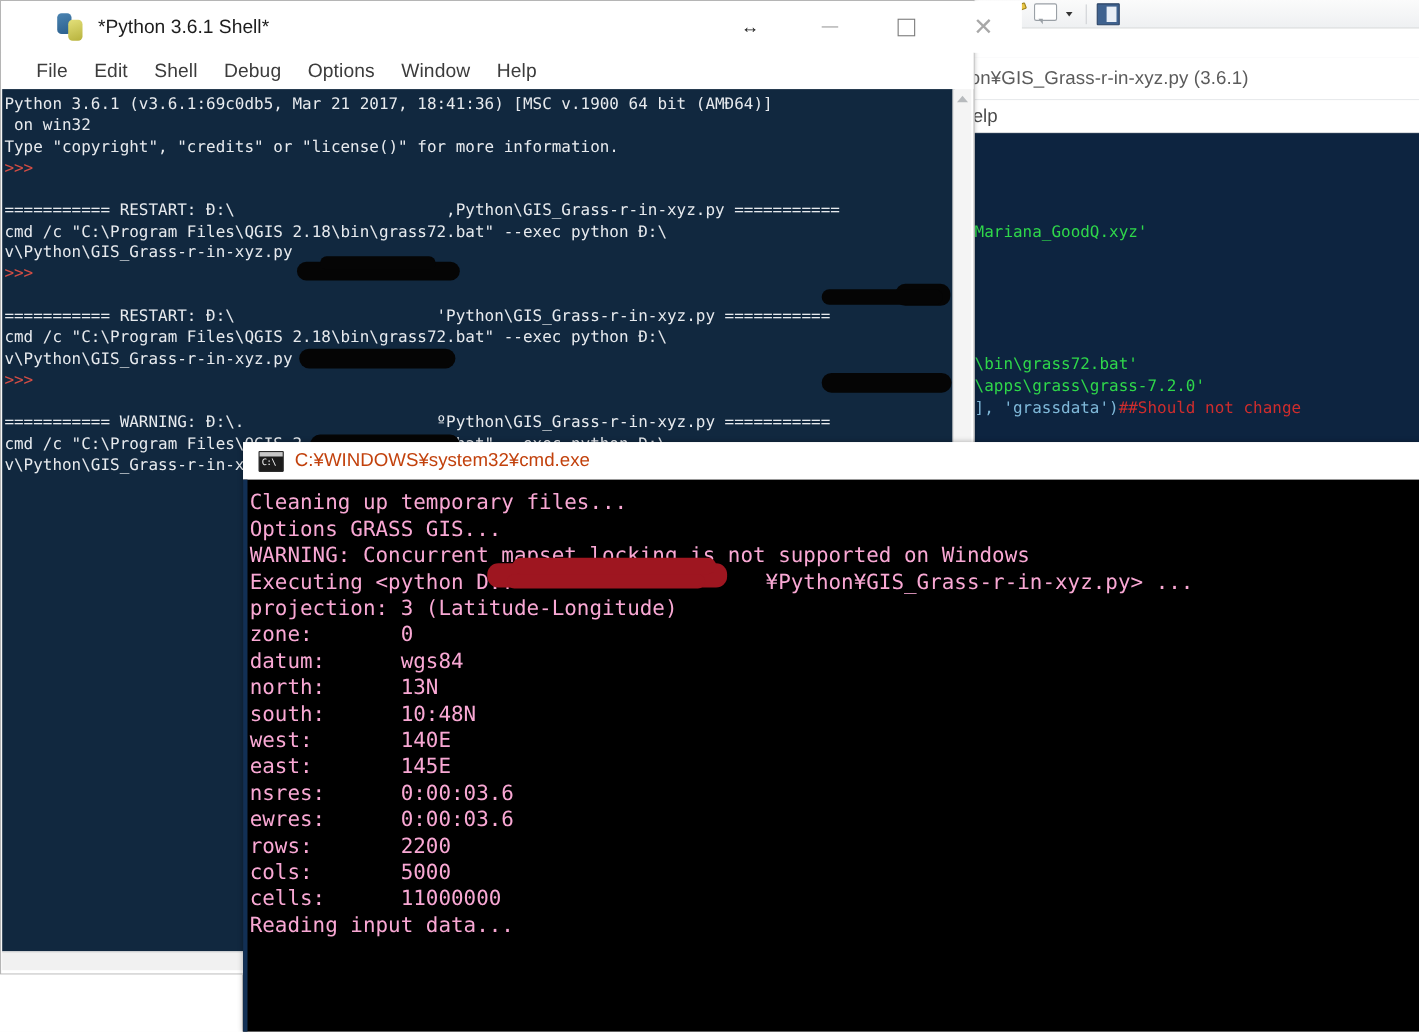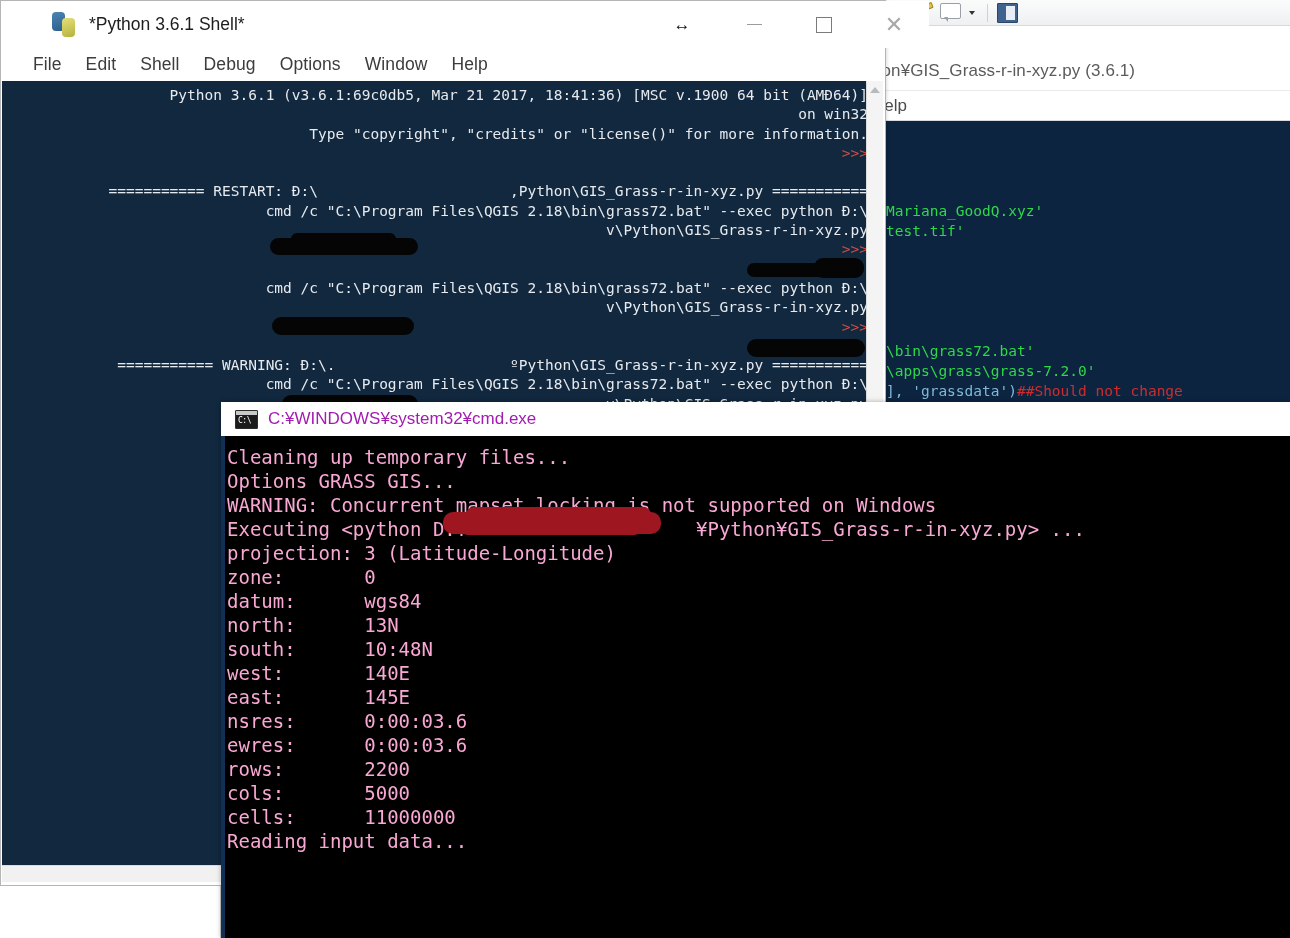--- a/index.html
+++ b/index.html
@@ -190,21 +190,20 @@
   .shell-console {
     position: absolute; left: 0px; top: 0px; width: 866px; height: 784px;
     background: #11283f;
     font-family: "DejaVu Sans Mono", monospace;
     font-size: 14.5px;
     line-height: 19.3px;
     color: #e7eaee;
     padding: 5px 0 0 2px;
     box-sizing: border-box;
     overflow: hidden;
-    text-align: right;
   }
   .shell-console .ln { white-space: pre; height: 19.3px; position: relative; }
   .shell-console .prompt { color: #d24d45; }
   .redact {
     position: absolute;
     background: #050505;
     border-radius: 9px;
   }
   .shell-scroll {
     position: absolute; right: 1px; top: 0px; width: 17px; height: 784px;
@@ -247,21 +246,21 @@
   .cmd-ico::before {
     content: ""; position: absolute; left: 0; top: 0; right: 0; height: 4px;
     background: #c8c8c8;
   }
   .cmd-ico .cprompt {
     position: absolute; left: 2px; top: 5px;
     color: #ffffff; font-family: "DejaVu Sans Mono", monospace;
     font-size: 8px; line-height: 9px; letter-spacing: -0.5px;
   }
   .cmd-title-text {
-    font-size: 17px; color: #a21caf; margin-left: 10px; white-space: nowrap;
+    font-size: 17px; color: #c2410c; margin-left: 10px; white-space: nowrap;
   }
   .cmd-console {
     position: absolute; left: 0px; top: 34px; width: 1257px; height: 502px;
     background: #000000;
     font-family: "DejaVu Sans Mono", monospace;
     font-size: 19px;
     line-height: 24px;
     color: #f9a8d4;
     padding: 9px 0 0 6px;
     box-sizing: border-box;
@@ -317,21 +316,20 @@
     <div class="editor-menubar">
       <span class="mi">Help</span>
     </div>
 
     <div class="editor-code">
       <div class="ln"></div>
       <div class="ln"></div>
       <div class="ln"></div>
       <div class="ln"></div>
       <div class="ln">Mariana_GoodQ.xyz'</div>
-      <div class="ln">test.tif'</div>
       <div class="ln"></div>
       <div class="ln"></div>
       <div class="ln"></div>
       <div class="ln"></div>
       <div class="ln"></div>
       <div class="ln">\bin\grass72.bat'</div>
       <div class="ln">\apps\grass\grass-7.2.0'</div>
       <div class="ln"><span class="punct">], 'grassdata')</span><span class="cmt">##Should not change</span></div>
     </div>
   </div>
@@ -374,20 +372,21 @@
         <div class="ln">Python 3.6.1 (v3.6.1:69c0db5, Mar 21 2017, 18:41:36) [MSC v.1900 64 bit (AMÐ64)]</div>
         <div class="ln"> on win32</div>
         <div class="ln">Type "copyright", "credits" or "license()" for more information.</div>
         <div class="ln prompt">&gt;&gt;&gt;</div>
         <div class="ln"></div>
         <div class="ln">=========== RESTART: Ð:\                      ,Python\GIS_Grass-r-in-xyz.py ===========</div>
         <div class="ln">cmd /c "C:\Program Files\QGIS 2.18\bin\grass72.bat" --exec python Ð:\</div>
         <div class="ln">v\Python\GIS_Grass-r-in-xyz.py</div>
         <div class="ln prompt">&gt;&gt;&gt;</div>
         <div class="ln"></div>
+        <div class="ln">=========== RESTART: Ð:\                     'Python\GIS_Grass-r-in-xyz.py ===========</div>
         <div class="ln">cmd /c "C:\Program Files\QGIS 2.18\bin\grass72.bat" --exec python Ð:\</div>
         <div class="ln">v\Python\GIS_Grass-r-in-xyz.py</div>
         <div class="ln prompt">&gt;&gt;&gt;</div>
         <div class="ln"></div>
         <div class="ln">=========== WARNING: Ð:\.                    ºPython\GIS_Grass-r-in-xyz.py ===========</div>
         <div class="ln">cmd /c "C:\Program Files\QGIS 2.18\bin\grass72.bat" --exec python Ð:\</div>
         <div class="ln">v\Python\GIS_Grass-r-in-xyz.py</div>
 
         <div class="redact" style="left:268px; top:157px; width:148px; height:17px;"></div>
         <div class="redact" style="left:289px; top:152px; width:105px; height:12px;"></div>

